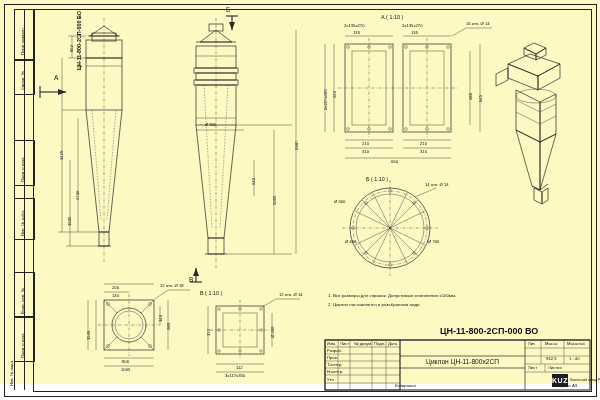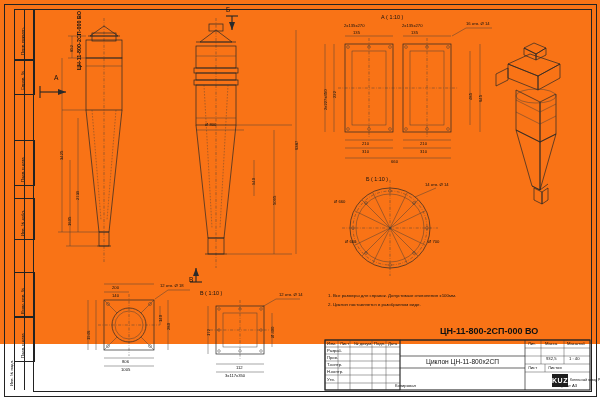--- a/index.html
+++ b/index.html
@@ -1,17 +1,17 @@
 <!DOCTYPE html>
 <html><head>
 <meta charset="utf-8">
 <style>
   html,body{margin:0;padding:0;background:#ffffff;}
   body{width:600px;height:400px;overflow:hidden;font-family:"Liberation Sans",sans-serif;}
-  #sheet{position:relative;width:600px;height:344px;background:#f97316;}
+  #sheet{position:relative;width:600px;height:384px;background:#fef9c3;}
   .frame{position:absolute;border:1px solid #222;}
   .ln{position:absolute;background:#2a2a2a;}
   .txt{position:absolute;font-size:4.2px;color:#111;white-space:nowrap;line-height:1.05;}
   .txt6{position:absolute;font-size:5.4px;color:#111;white-space:nowrap;}
   .txt7{position:absolute;font-size:6.6px;color:#111;white-space:nowrap;}
   .txt9{position:absolute;font-size:9px;color:#111;white-space:nowrap;}
   .rot{transform-origin:0 0;transform:rotate(-90deg);}
   svg{position:absolute;left:0;top:0;overflow:visible;}
   .st{fill:none;stroke:#262626;stroke-width:0.7;}
   .st2{fill:none;stroke:#262626;stroke-width:1.1;}

